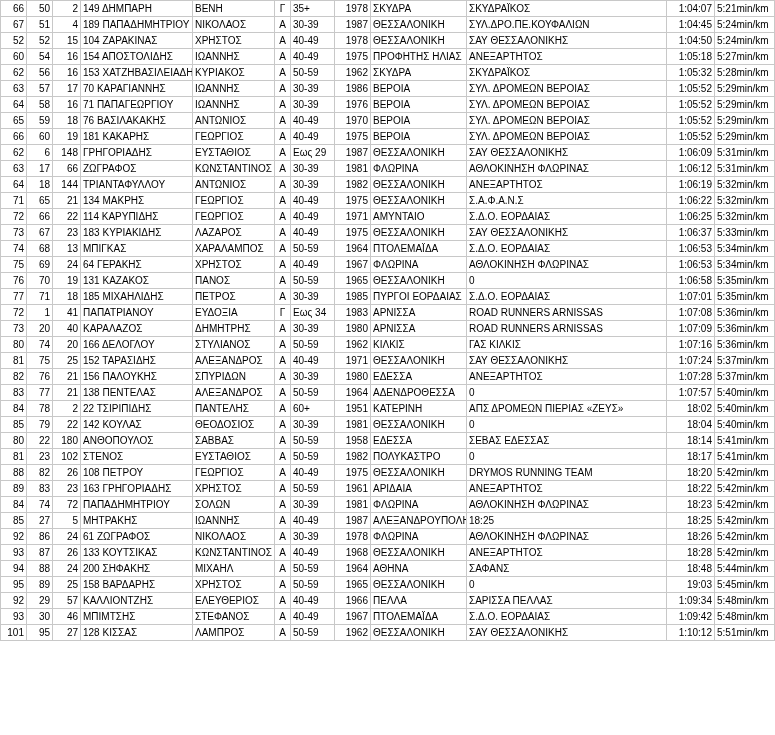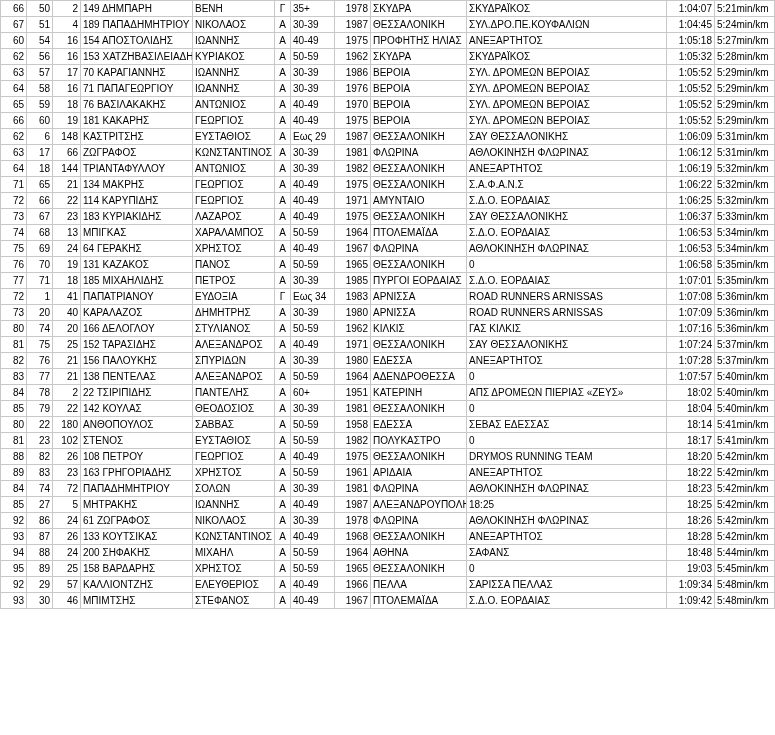--- a/index.html
+++ b/index.html
@@ -91,20 +91,34 @@
         <td class="txt">ΝΙΚΟΛΑΟΣ</td>
         <td class="ctr">Α</td>
         <td class="txt">30-39</td>
         <td class="num">1987</td>
         <td class="txt">ΘΕΣΣΑΛΟΝΙΚΗ</td>
         <td class="txt">ΣΥΛ.ΔΡΟ.ΠΕ.ΚΟΥΦΑΛΙΩΝ</td>
         <td class="time">1:04:45</td>
         <td class="pace">5:24min/km</td>
       </tr>
       <tr>
+        <td class="num">52</td>
+        <td class="num">52</td>
+        <td class="num">15</td>
+        <td class="txt">104 ΖΑΡΑΚΙΝΑΣ</td>
+        <td class="txt">ΧΡΗΣΤΟΣ</td>
+        <td class="ctr">Α</td>
+        <td class="txt">40-49</td>
+        <td class="num">1978</td>
+        <td class="txt">ΘΕΣΣΑΛΟΝΙΚΗ</td>
+        <td class="txt">ΣΑΥ ΘΕΣΣΑΛΟΝΙΚΗΣ</td>
+        <td class="time">1:04:50</td>
+        <td class="pace">5:24min/km</td>
+      </tr>
+      <tr>
         <td class="num">60</td>
         <td class="num">54</td>
         <td class="num">16</td>
         <td class="txt">154 ΑΠΟΣΤΟΛΙΔΗΣ</td>
         <td class="txt">ΙΩΑΝΝΗΣ</td>
         <td class="ctr">Α</td>
         <td class="txt">40-49</td>
         <td class="num">1975</td>
         <td class="txt">ΠΡΟΦΗΤΗΣ ΗΛΙΑΣ</td>
         <td class="txt">ΑΝΕΞΑΡΤΗΤΟΣ</td>
@@ -178,21 +192,21 @@
         <td class="num">1975</td>
         <td class="txt">ΒΕΡΟΙΑ</td>
         <td class="txt">ΣΥΛ. ΔΡΟΜΕΩΝ ΒΕΡΟΙΑΣ</td>
         <td class="time">1:05:52</td>
         <td class="pace">5:29min/km</td>
       </tr>
       <tr>
         <td class="num">62</td>
         <td class="num">6</td>
         <td class="num">148</td>
-        <td class="txt">ΚΑΣΤΡΙΤΣΗΣ</td>
+        <td class="txt">ΓΡΗΓΟΡΙΑΔΗΣ</td>
         <td class="txt">ΕΥΣΤΑΘΙΟΣ</td>
         <td class="ctr">Α</td>
         <td class="txt">Εως 29</td>
         <td class="num">1987</td>
         <td class="txt">ΘΕΣΣΑΛΟΝΙΚΗ</td>
         <td class="txt">ΣΑΥ ΘΕΣΣΑΛΟΝΙΚΗΣ</td>
         <td class="time">1:06:09</td>
         <td class="pace">5:31min/km</td>
       </tr>
       <tr>
@@ -594,14 +608,28 @@
         <td class="txt">ΜΠΙΜΤΣΗΣ</td>
         <td class="txt">ΣΤΕΦΑΝΟΣ</td>
         <td class="ctr">Α</td>
         <td class="txt">40-49</td>
         <td class="num">1967</td>
         <td class="txt">ΠΤΟΛΕΜΑΪΔΑ</td>
         <td class="txt">Σ.Δ.Ο. ΕΟΡΔΑΙΑΣ</td>
         <td class="time">1:09:42</td>
         <td class="pace">5:48min/km</td>
       </tr>
+      <tr>
+        <td class="num">101</td>
+        <td class="num">95</td>
+        <td class="num">27</td>
+        <td class="txt">128 ΚΙΣΣΑΣ</td>
+        <td class="txt">ΛΑΜΠΡΟΣ</td>
+        <td class="ctr">Α</td>
+        <td class="txt">50-59</td>
+        <td class="num">1962</td>
+        <td class="txt">ΘΕΣΣΑΛΟΝΙΚΗ</td>
+        <td class="txt">ΣΑΥ ΘΕΣΣΑΛΟΝΙΚΗΣ</td>
+        <td class="time">1:10:12</td>
+        <td class="pace">5:51min/km</td>
+      </tr>
     </tbody>
 </table>
 
 </body></html>

